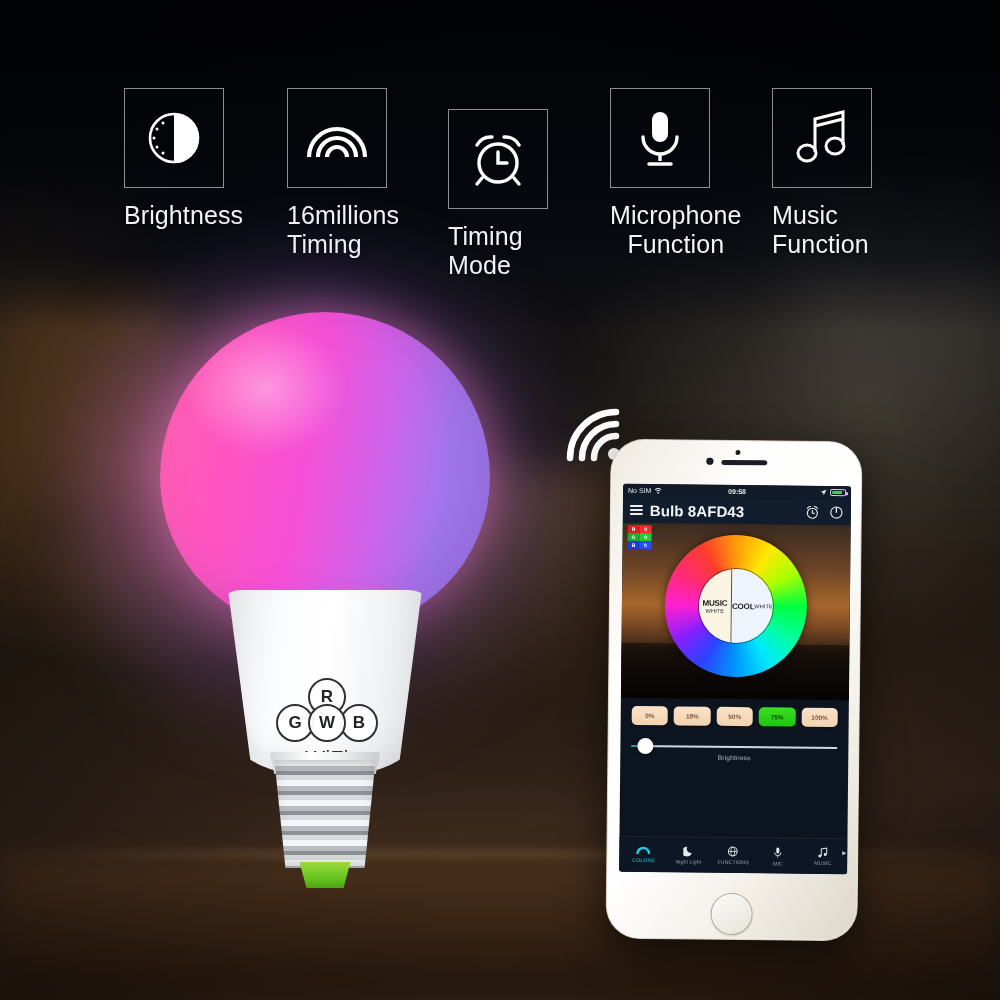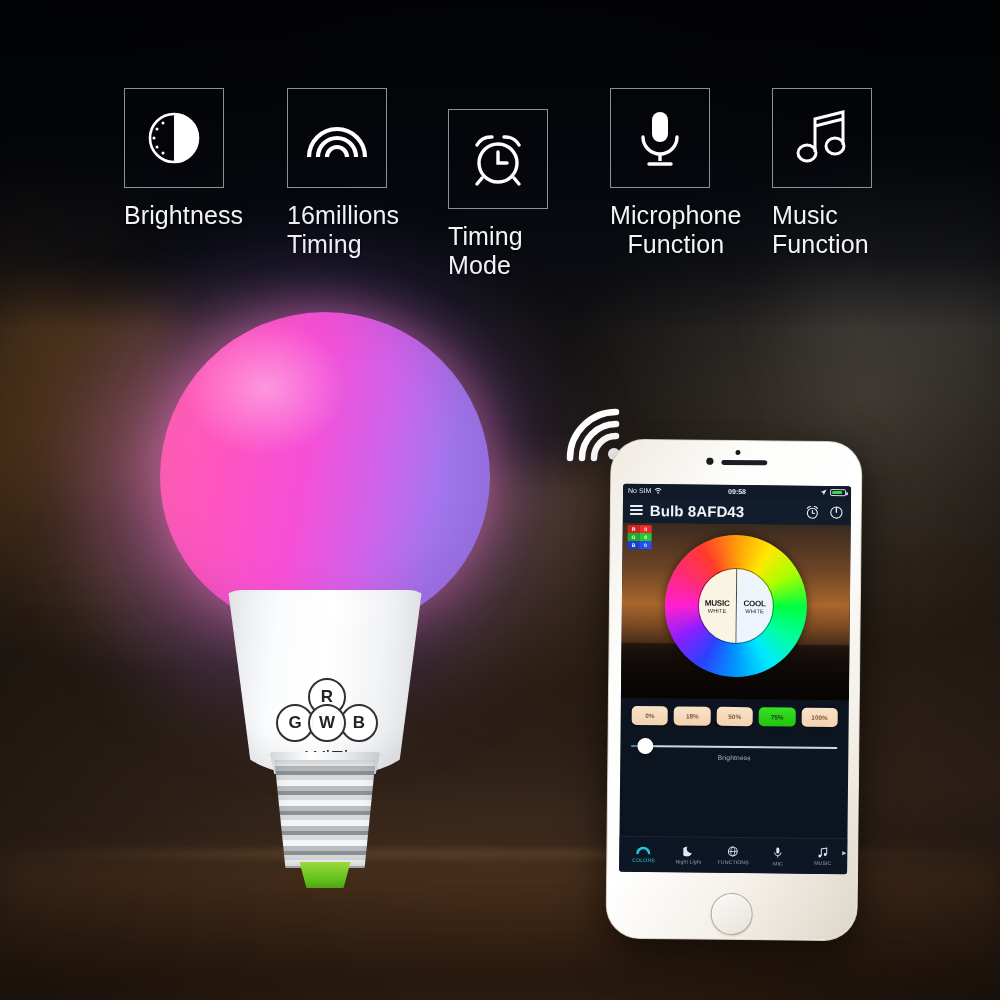--- a/index.html
+++ b/index.html
@@ -198,21 +198,21 @@
       #8a1fff 150deg,#ff1fd0 180deg,#ff2b74 210deg,#ff3b2b 240deg,#ff9c0a 270deg,
       #ffe800 300deg,#a8ff00 330deg,#00ff40 360deg);
     box-shadow:0 0 10px rgba(0,0,0,.55);
   }
   .wheel-inner {
     position:absolute; left:33px; top:33px; width:76px; height:76px; border-radius:50%;
     display:flex; overflow:hidden; border:1px solid rgba(20,20,20,.5);
   }
   .wi-warm { flex:1; background:#faf4e2; display:flex; flex-direction:column;
     align-items:center; justify-content:center; border-right:1px solid #4a4a4a; }
-  .wi-cool { flex:1; background:#eef4fb; display:flex; flex-direction:column;
+  .wi-cool { flex:1; background:#eef4fb; display:flex; flex-direction:row;
     align-items:center; justify-content:center; }
   .wi-t1 { font-size:8px; font-weight:bold; color:#15171a; letter-spacing:-.2px; }
   .wi-t2 { font-size:5.6px; color:#24262a; letter-spacing:.1px; }
 
   
   .presets { position:absolute; left:11px; top:222px; width:206px; display:flex; gap:6px; }
   .preset {
     flex:1; height:19px; border-radius:5px;
     background:linear-gradient(180deg,#fae2c8,#f2d2b0);
     display:flex; align-items:center; justify-content:center;

